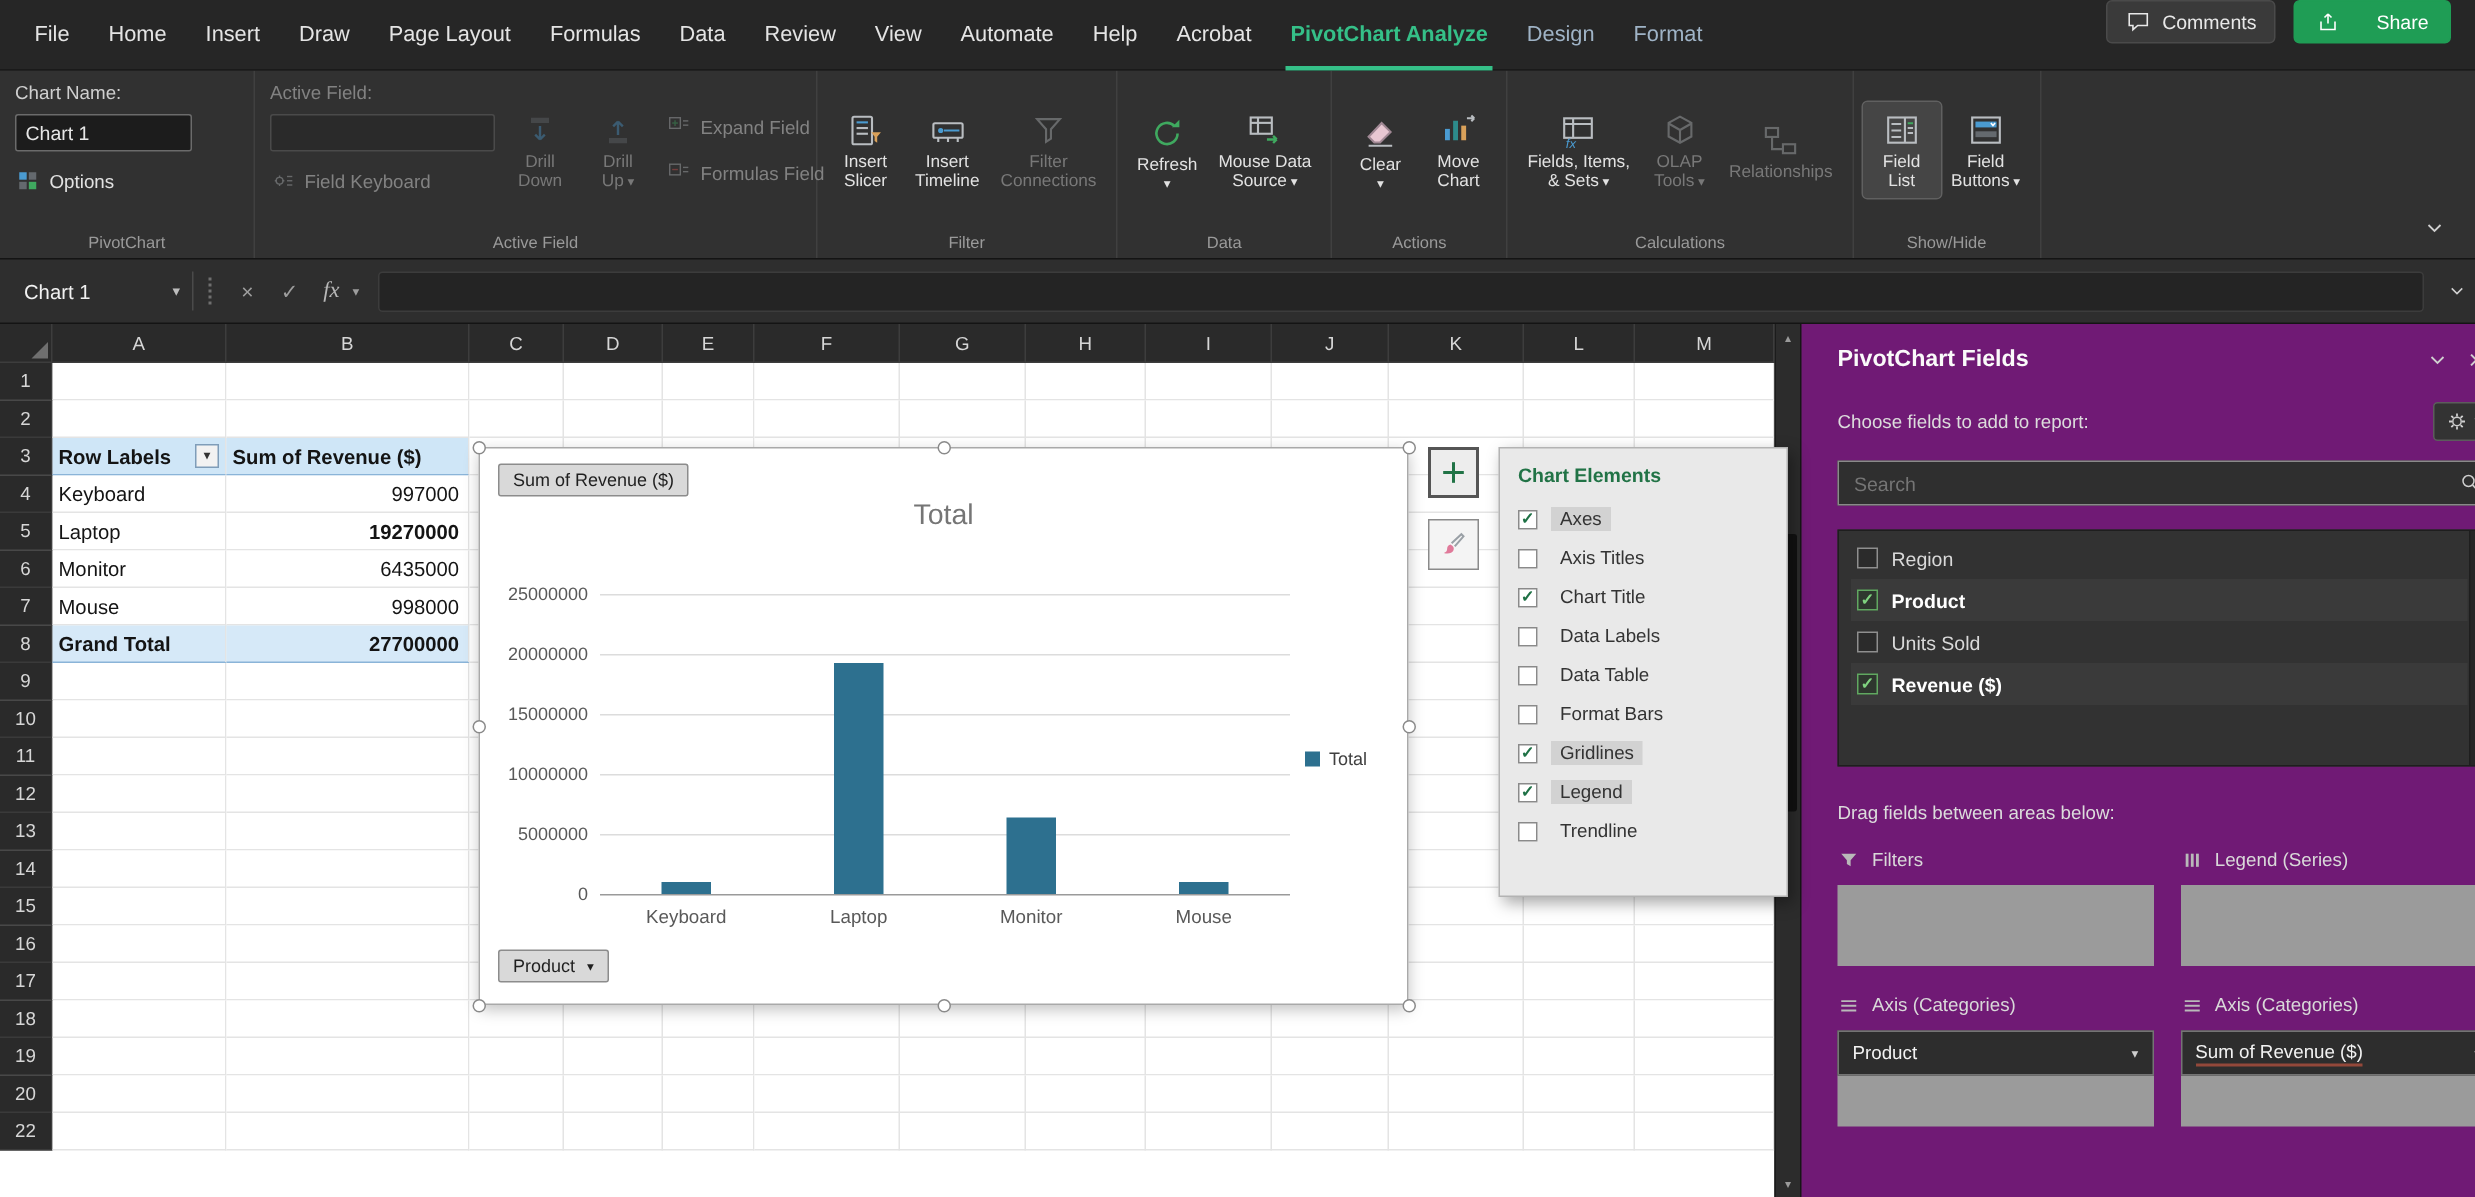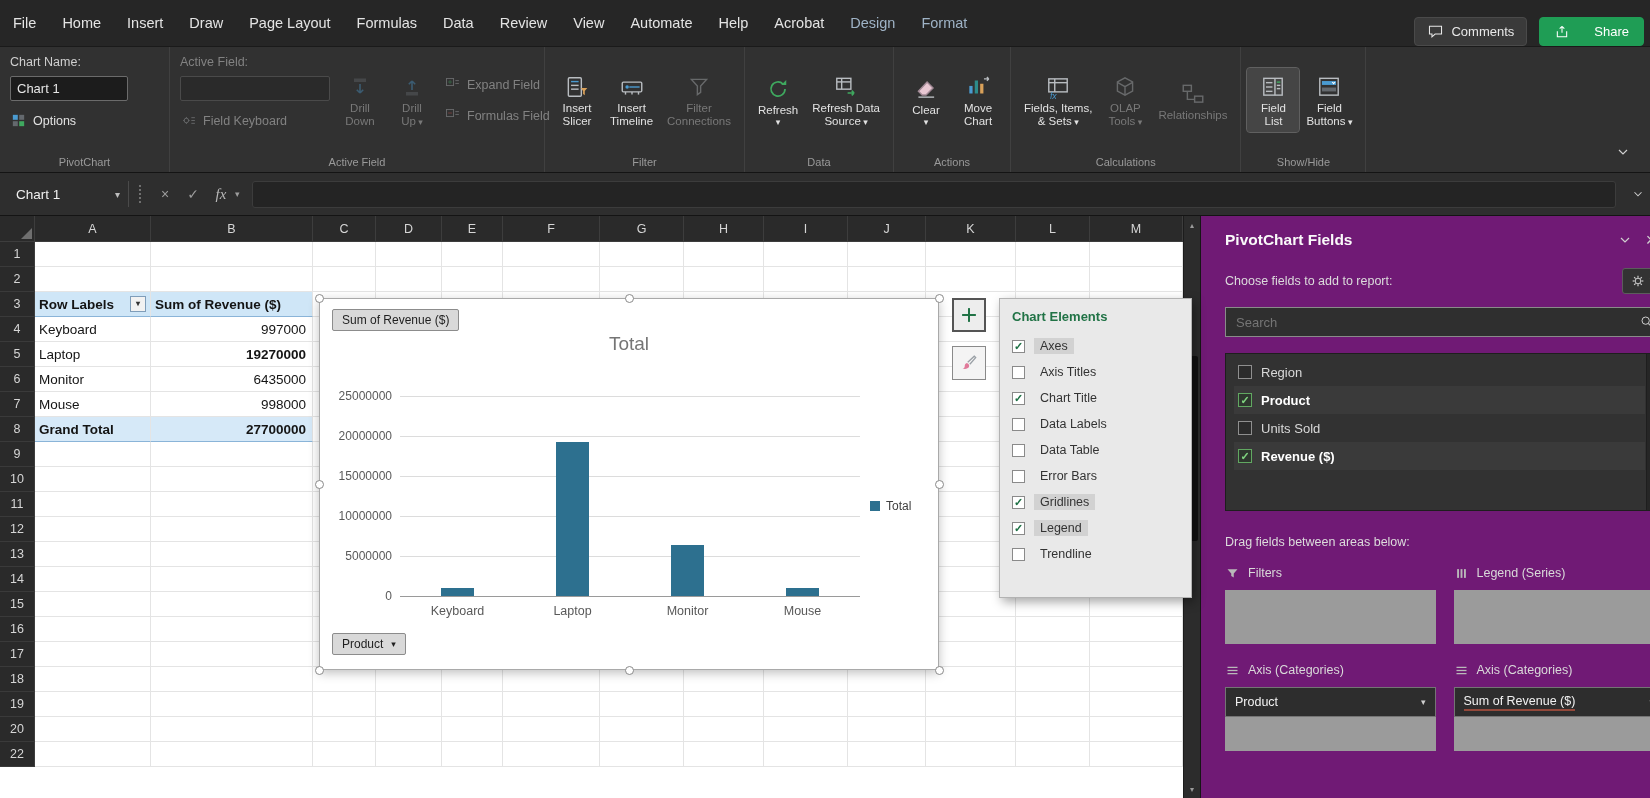--- a/index.html
+++ b/index.html
@@ -1,21 +1,21 @@
 <!DOCTYPE html>
 <html><head>
 <meta charset="utf-8">
 <style>
 *{box-sizing:border-box;margin:0;padding:0}
 html,body{background:#111}
 body{font-family:"Liberation Sans",sans-serif}
 .app{position:relative;width:1650px;height:798px;background:#262626;overflow:hidden;color:#e6e6e6}
 
 
-.menubar{position:absolute;top:0;left:0;right:0;height:47px;display:flex;align-items:flex-end;background:#262626;border-bottom:1px solid #1a1a1a;padding:0 0;z-index:20}
+.menubar{position:absolute;top:0;left:0;right:0;height:47px;display:flex;align-items:flex-start;background:#262626;border-bottom:1px solid #1a1a1a;padding:0 10px;z-index:20}
 .menu-tabs{display:flex;height:100%}
 .menu-tab{padding:0 13px;height:47px;line-height:47px;font-size:14.5px;color:#e4e4e4;position:relative;cursor:default;white-space:nowrap}
 .menu-tab.active{color:#35c088;font-weight:bold}
 .menu-tab.active::after{content:"";position:absolute;left:10px;right:10px;bottom:0;height:3px;background:#35c088}
 .menu-tab.contextual{color:#9fb3c6}
 .menubar-right{margin-left:auto;display:flex;gap:12px;align-items:center;padding-right:6px}
 .comments-btn{display:flex;gap:7px;align-items:center;height:29px;background:#3a3a3a;border:1px solid #4a4a4a;border-radius:4px;color:#e8e8e8;font-size:13px;padding:0 12px;font-family:inherit}
 .share-btn{display:flex;gap:24px;align-items:center;height:29px;background:#1f9d55;border:1px solid #1f9d55;border-radius:4px;color:#fff;font-size:13px;padding:0 14px;font-family:inherit}
 
 
@@ -142,20 +142,21 @@
         <div class="menu-tab">Insert</div>
         <div class="menu-tab">Draw</div>
         <div class="menu-tab">Page Layout</div>
         <div class="menu-tab">Formulas</div>
         <div class="menu-tab">Data</div>
         <div class="menu-tab">Review</div>
         <div class="menu-tab">View</div>
         <div class="menu-tab">Automate</div>
         <div class="menu-tab">Help</div>
         <div class="menu-tab">Acrobat</div>
+        <div class="menu-tab active">PivotChart Analyze</div>
         <div class="menu-tab contextual">Design</div>
         <div class="menu-tab contextual">Format</div>
       </div>
     <div class="menubar-right">
       <button class="comments-btn">
         <span class="ic" id="ic-comments">
             <svg width="17" height="17" viewBox="0 0 24 24" fill="none" stroke="#b9bdc1" stroke-width="1.3">
               <path d="M3.5 4.5h17v11h-9l-4.5 4v-4h-3.5z" stroke="#e8e8e8" stroke-width="1.5"></path>
             </svg>
           </span>
@@ -332,21 +333,21 @@
             <div class="rib-bigbtn">
               <span class="ic">
                 <svg width="26" height="26" viewBox="0 0 24 24" fill="none" stroke="#b9bdc1" stroke-width="1.3">
                   <rect x="3.5" y="4" width="13" height="10"></rect>
                   <line x1="3.5" y1="7.3" x2="16.5" y2="7.3"></line>
                   <line x1="8" y1="4" x2="8" y2="14"></line>
                   <path d="M13.5 17.5h6m0 0l-2.2-2.2m2.2 2.2l-2.2 2.2" stroke="#3fa95f" stroke-width="1.5"></path>
                 </svg>
               </span>
               <div class="lbl">
-                <div>Refresh Data</div>
+                <div>Mouse Data</div>
                 <div>Source<span class="caret"> ▾</span></div>
               </div>
             </div>
           </div>
           <div class="rib-group-label">Data</div>
         </div>
         <div class="rib-group">
           <div class="rib-btnrow">
             <div class="rib-bigbtn">
               <span class="ic">
@@ -947,21 +948,21 @@
         <div class="fly-item">
           <span class="fly-check"></span>
           <span class="fly-label">Data Labels</span>
         </div>
         <div class="fly-item">
           <span class="fly-check"></span>
           <span class="fly-label">Data Table</span>
         </div>
         <div class="fly-item">
           <span class="fly-check"></span>
-          <span class="fly-label">Error Bars</span>
+          <span class="fly-label">Format Bars</span>
         </div>
         <div class="fly-item">
           <span class="fly-check">✓</span>
           <span class="fly-label hl">Gridlines</span>
         </div>
         <div class="fly-item">
           <span class="fly-check">✓</span>
           <span class="fly-label hl">Legend</span>
         </div>
         <div class="fly-item">

